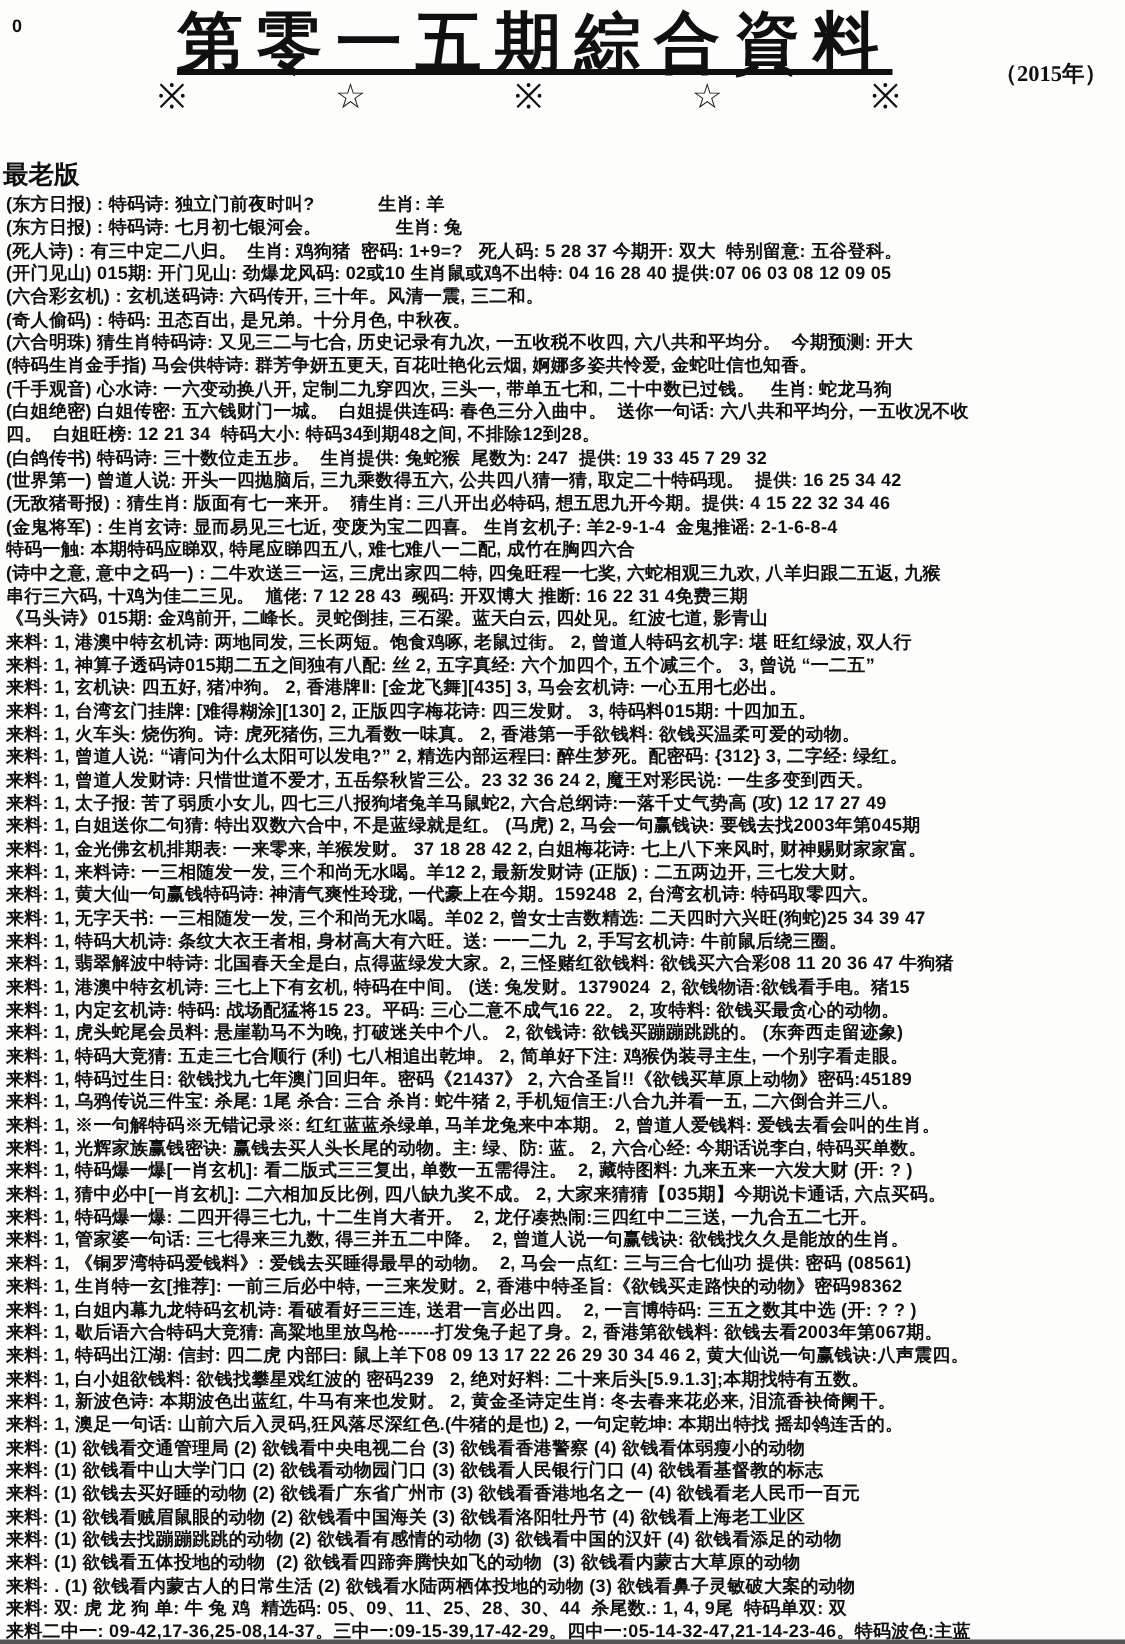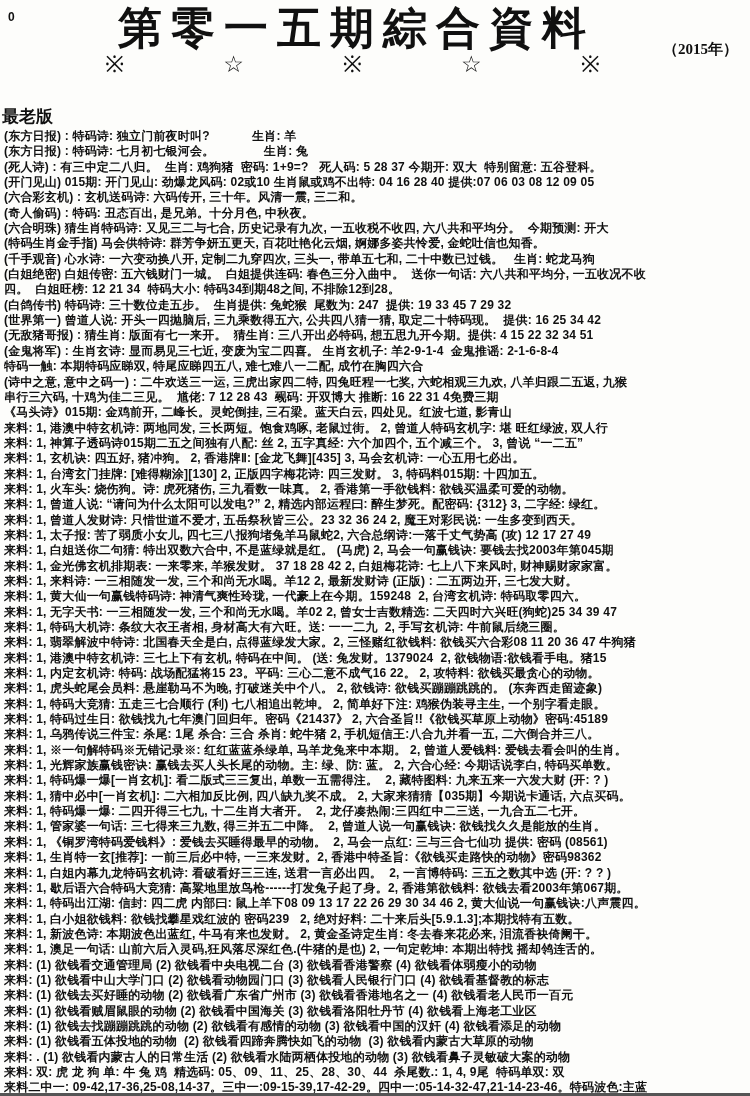--- a/index.html
+++ b/index.html
@@ -29,20 +29,21 @@
   }
   .title{
     margin:0 0 0 118px;
     display:inline-block;
     font-family:"Liberation Serif",serif;
     font-weight:bold;
     font-size:44px;
     line-height:46px;
     letter-spacing:9px;
     white-space:nowrap;
+    text-decoration:underline;
   }
   .year{
     position:absolute;
     top:40px;right:12px;
     font-size:15px;
     font-weight:bold;
     font-family:"Liberation Serif",serif;
     margin-left:23px;
   }
   .symbols{
@@ -100,21 +101,21 @@
       <div class="line">(开门见山) 015期: 开门见山: 劲爆龙风码: 02或10 生肖鼠或鸡不出特: 04 16 28 40 提供:07 06 03 08 12 09 05</div>
       <div class="line">(六合彩玄机) : 玄机送码诗: 六码传开, 三十年。风清一震, 三二和。</div>
       <div class="line">(奇人偷码) : 特码: 丑态百出, 是兄弟。十分月色, 中秋夜。</div>
       <div class="line">(六合明珠) 猜生肖特码诗: 又见三二与七合, 历史记录有九次, 一五收税不收四, 六八共和平均分。  今期预测: 开大</div>
       <div class="line">(特码生肖金手指) 马会供特诗: 群芳争妍五更天, 百花吐艳化云烟, 婀娜多姿共怜爱, 金蛇吐信也知香。</div>
       <div class="line">(千手观音) 心水诗: 一六变动换八开, 定制二九穿四次, 三头一, 带单五七和, 二十中数已过钱。   生肖: 蛇龙马狗</div>
       <div class="line">(白姐绝密) 白姐传密: 五六钱财门一城。  白姐提供连码: 春色三分入曲中。  送你一句话: 六八共和平均分, 一五收况不收</div>
       <div class="line">四。  白姐旺榜: 12 21 34  特码大小: 特码34到期48之间, 不排除12到28。</div>
       <div class="line">(白鸽传书) 特码诗: 三十数位走五步。  生肖提供: 兔蛇猴  尾数为: 247  提供: 19 33 45 7 29 32</div>
       <div class="line">(世界第一) 曾道人说: 开头一四抛脑后, 三九乘数得五六, 公共四八猜一猜, 取定二十特码现。  提供: 16 25 34 42</div>
-      <div class="line">(无敌猪哥报) : 猜生肖: 版面有七一来开。  猜生肖: 三八开出必特码, 想五思九开今期。提供: 4 15 22 32 34 51</div>
+      <div class="line">(无敌猪哥报) : 猜生肖: 版面有七一来开。  猜生肖: 三八开出必特码, 想五思九开今期。提供: 4 15 22 32 34 46</div>
       <div class="line">(金鬼将军) : 生肖玄诗: 显而易见三七近, 变废为宝二四喜。 生肖玄机子: 羊2-9-1-4  金鬼推谣: 2-1-6-8-4</div>
       <div class="line">特码一触: 本期特码应睇双, 特尾应睇四五八, 难七难八一二配, 成竹在胸四六合</div>
       <div class="line">(诗中之意, 意中之码一) : 二牛欢送三一运, 三虎出家四二特, 四兔旺程一七奖, 六蛇相观三九欢, 八羊归跟二五返, 九猴</div>
       <div class="line">串行三六码, 十鸡为佳二三见。  馗佬: 7 12 28 43  觋码: 开双博大 推断: 16 22 31 4免费三期</div>
       <div class="line">《马头诗》015期: 金鸡前开, 二峰长。灵蛇倒挂, 三石梁。蓝天白云, 四处见。红波七道, 影青山</div>
       <div class="line">来料: 1, 港澳中特玄机诗: 两地同发, 三长两短。饱食鸡啄, 老鼠过街。 2, 曾道人特码玄机字: 堪 旺红绿波, 双人行</div>
       <div class="line">来料: 1, 神算子透码诗015期二五之间独有八配: 丝 2, 五字真经: 六个加四个, 五个减三个。 3, 曾说 “一二五”</div>
       <div class="line">来料: 1, 玄机诀: 四五好, 猪冲狗。 2, 香港牌Ⅱ: [金龙飞舞][435] 3, 马会玄机诗: 一心五用七必出。</div>
       <div class="line">来料: 1, 台湾玄门挂牌: [难得糊涂][130] 2, 正版四字梅花诗: 四三发财。 3, 特码料015期: 十四加五。</div>
       <div class="line">来料: 1, 火车头: 烧伤狗。诗: 虎死猪伤, 三九看数一味真。 2, 香港第一手欲钱料: 欲钱买温柔可爱的动物。</div>

